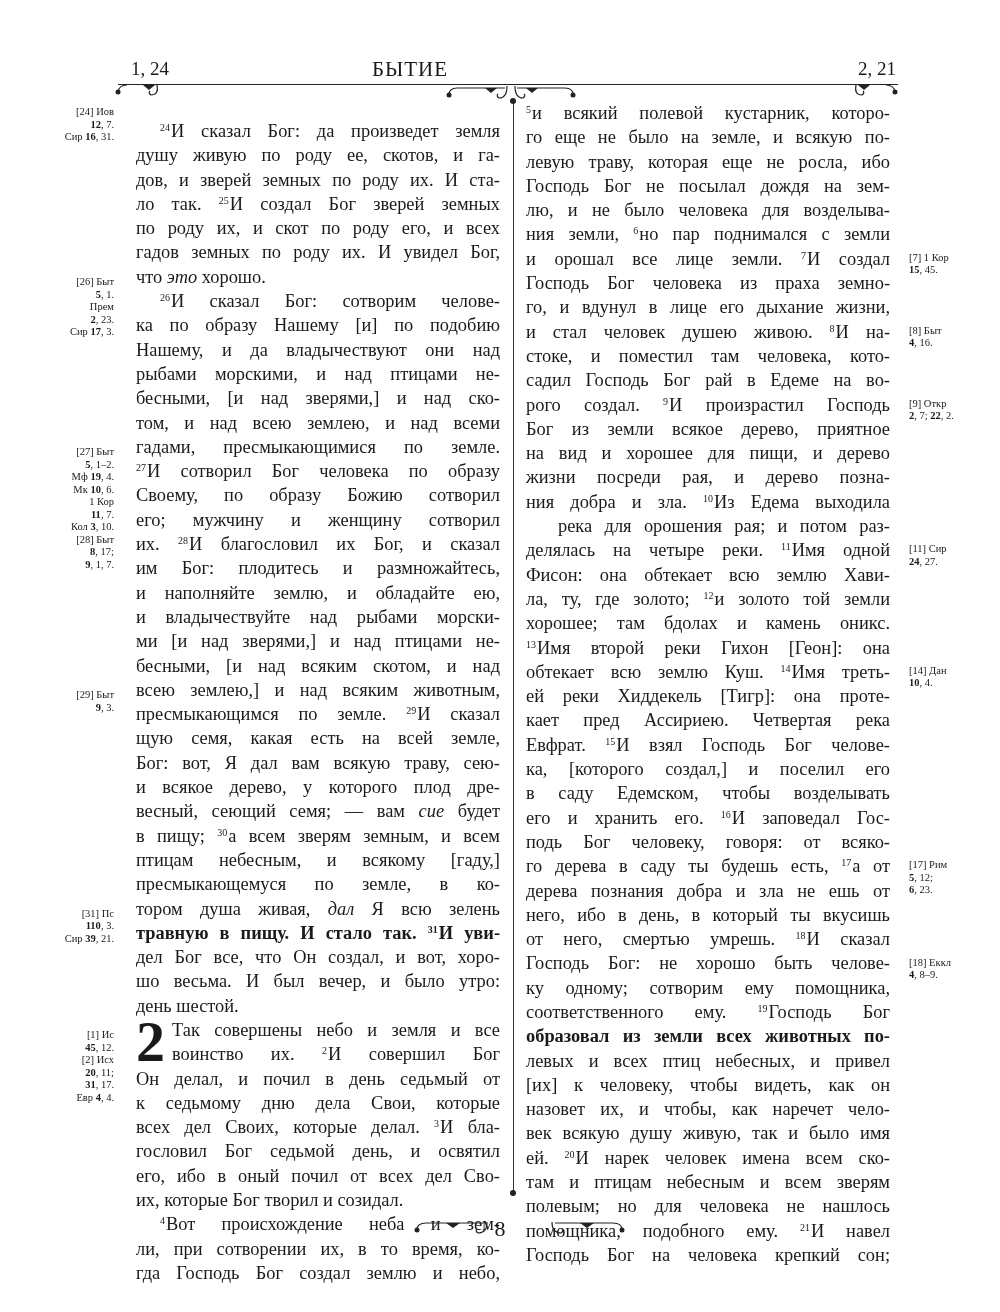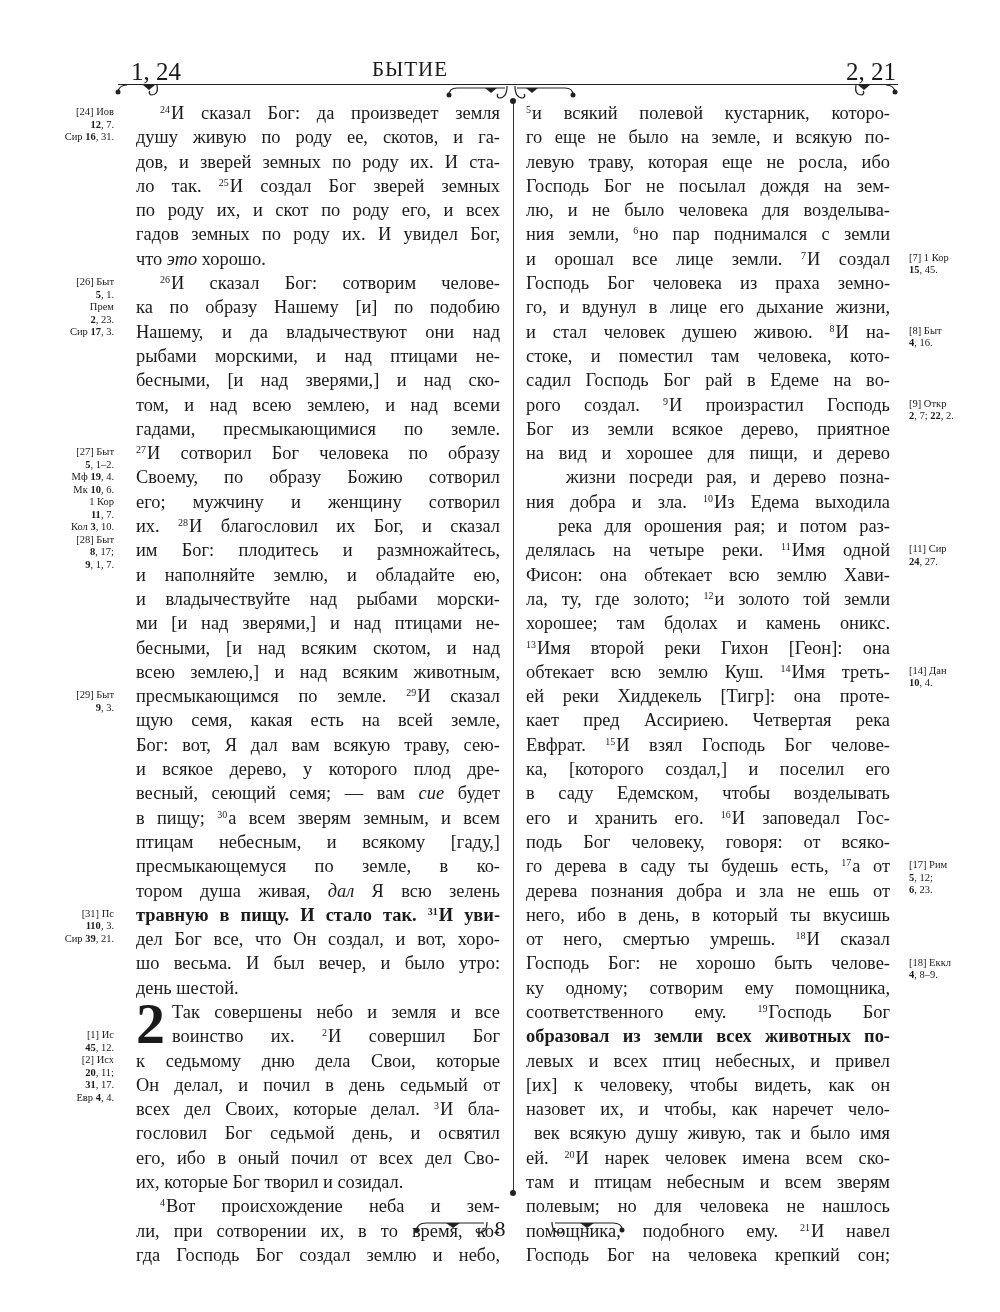--- a/index.html
+++ b/index.html
@@ -1,25 +1,25 @@
 <!DOCTYPE html>
 <html><head>
 <meta charset="utf-8">
 <style>
   html, body { margin:0; padding:0; background:#ffffff; }
   body { width:1000px; height:1312px; position:relative; overflow:hidden; color:#1a1a1a;
          font-family:"DejaVu Serif", "Liberation Serif", serif; }
-  .hdr-left, .hdr-right, .hdr-title { position:absolute; top:58px; font-family:"Liberation Serif", serif; font-size:25px; }
+  .hdr-left, .hdr-right, .hdr-title { position:absolute; top:58px; font-family:"Liberation Serif", serif; font-size:19px; }
   .hdr-left { left:131px; }
   .hdr-right { right:104px; }
   .hdr-title { left:0; width:820px; text-align:center; font-size:21px; letter-spacing:1px; top:57px; }
   .hdr-rule { position:absolute; top:84px; left:118px; width:780px; height:0; border-top:1.5px solid #222; }
   .orn { position:absolute; }
   .col { position:absolute; top:101px; font-family:"Liberation Serif", serif; font-size:18.4px; }
-  .col-left { left:136px; width:364px; }
+  .col-left { left:136px; width:364px;margin-top:18px; }
   .col-right { left:526px; width:364px; }
   .line { height:24.3px; line-height:24.3px; white-space:nowrap; text-align:justify; text-align-last:justify; overflow:visible; }
   .line.last { text-align-last:left; }
   .line.indent { padding-left:24px; }
   .line.dropcap-line { padding-left:36px; }
   sup.vn { font-size:10px; vertical-align:top; position:relative; top:-3px; margin-right:1px; }
   .divider { position:absolute; left:513px; top:100px; width:0; height:1092px; border-left:1.2px solid #333; }
   .divider-dot { position:absolute; left:510px; width:6px; height:6px; border-radius:50%; background:#222; }
   .dropcap { position:absolute; left:0; top:-6px; font-size:58px; font-weight:bold; line-height:60px; font-family:"Liberation Serif", serif; }
   .marg { position:absolute; font-family:"Liberation Serif", serif; font-size:10.5px; line-height:12.5px; }
@@ -98,22 +98,22 @@
     <div class="line" style="position: relative;"><span>в пищу; </span><sup class="vn">30</sup><span>а всем зверям земным, и всем</span></div>
     <div class="line" style="position: relative;"><span>птицам небесным, и всякому [гаду,]</span></div>
     <div class="line" style="position: relative;"><span>пресмыкающемуся по земле, в ко-</span></div>
     <div class="line" style="position: relative;"><span>тором душа живая, </span><i>дал</i><span> Я всю зелень</span></div>
     <div class="line" style="position: relative; font-weight: bold;"><span>травную в пищу. И стало так. </span><sup class="vn">31</sup><span>И уви-</span></div>
     <div class="line" style="position: relative;"><span>дел Бог все, что Он создал, и вот, хоро-</span></div>
     <div class="line" style="position: relative;"><span>шо весьма. И был вечер, и было утро:</span></div>
     <div class="line last" style="position: relative;"><span>день шестой.</span></div>
     <div class="line dropcap-line" style="position: relative;"><span class="dropcap">2</span><span>Так совершены небо и земля и все</span></div>
     <div class="line dropcap-line" style="position: relative;"><span>воинство их. </span><sup class="vn">2</sup><span>И совершил Бог</span></div>
+    <div class="line" style="position: relative;"><span>Он делал, и почил в день седьмый от</span></div>
     <div class="line" style="position: relative;"><span>к седьмому дню дела Свои, которые</span></div>
-    <div class="line" style="position: relative;"><span>Он делал, и почил в день седьмый от</span></div>
     <div class="line" style="position: relative;"><span>всех дел Своих, которые делал. </span><sup class="vn">3</sup><span>И бла-</span></div>
     <div class="line" style="position: relative;"><span>гословил Бог седьмой день, и освятил</span></div>
     <div class="line" style="position: relative;"><span>его, ибо в оный почил от всех дел Сво-</span></div>
     <div class="line last" style="position: relative;"><span>их, которые Бог творил и созидал.</span></div>
     <div class="line indent" style="position: relative;"><sup class="vn">4</sup><span>Вот происхождение неба и зем-</span></div>
     <div class="line" style="position: relative;"><span>ли, при сотворении их, в то время, ко-</span></div>
     <div class="line" style="position: relative;"><span>гда Господь Бог создал землю и небо,</span></div>
   </div>
 <div class="col col-right" id="col-right">
     <div class="line" style="position: relative;"><sup class="vn">5</sup><span>и всякий полевой кустарник, которо-</span></div>
@@ -124,21 +124,21 @@
     <div class="line" style="position: relative;"><span>ния земли, </span><sup class="vn">6</sup><span>но пар поднимался с земли</span></div>
     <div class="line" style="position: relative;"><span>и орошал все лице земли. </span><sup class="vn">7</sup><span>И создал</span></div>
     <div class="line" style="position: relative;"><span>Господь Бог человека из праха земно-</span></div>
     <div class="line" style="position: relative;"><span>го, и вдунул в лице его дыхание жизни,</span></div>
     <div class="line" style="position: relative;"><span>и стал человек душею живою. </span><sup class="vn">8</sup><span>И на-</span></div>
     <div class="line" style="position: relative;"><span>стоке, и поместил там человека, кото-</span></div>
     <div class="line" style="position: relative;"><span>садил Господь Бог рай в Едеме на во-</span></div>
     <div class="line" style="position: relative;"><span>рого создал. </span><sup class="vn">9</sup><span>И произрастил Господь</span></div>
     <div class="line" style="position: relative;"><span>Бог из земли всякое дерево, приятное</span></div>
     <div class="line" style="position: relative;"><span>на вид и хорошее для пищи, и дерево</span></div>
-    <div class="line" style="position: relative; margin-left: 40px;"><span>жизни посреди рая, и дерево позна-</span></div>
+    <div class="line" style="position: relative;"><span>жизни посреди рая, и дерево позна-</span></div>
     <div class="line" style="position: relative;"><span>ния добра и зла. </span><sup class="vn">10</sup><span>Из Едема выходила</span></div>
     <div class="line" style="position: relative; margin-left: 32px;"><span>река для орошения рая; и потом раз-</span></div>
     <div class="line" style="position: relative;"><span>делялась на четыре реки. </span><sup class="vn">11</sup><span>Имя одной</span></div>
     <div class="line" style="position: relative;"><span>Фисон: она обтекает всю землю Хави-</span></div>
     <div class="line" style="position: relative;"><span>ла, ту, где золото; </span><sup class="vn">12</sup><span>и золото той земли</span></div>
     <div class="line" style="position: relative;"><span>хорошее; там бдолах и камень оникс.</span></div>
     <div class="line" style="position: relative;"><sup class="vn">13</sup><span>Имя второй реки Гихон [Геон]: она</span></div>
     <div class="line" style="position: relative;"><span>обтекает всю землю Куш. </span><sup class="vn">14</sup><span>Имя треть-</span></div>
     <div class="line" style="position: relative;"><span>ей реки Хиддекель [Тигр]: она проте-</span></div>
     <div class="line" style="position: relative;"><span>кает пред Ассириею. Четвертая река</span></div>
@@ -151,21 +151,21 @@
     <div class="line" style="position: relative;"><span>дерева познания добра и зла не ешь от</span></div>
     <div class="line" style="position: relative;"><span>него, ибо в день, в который ты вкусишь</span></div>
     <div class="line" style="position: relative;"><span>от него, смертью умрешь. </span><sup class="vn">18</sup><span>И сказал</span></div>
     <div class="line" style="position: relative;"><span>Господь Бог: не хорошо быть челове-</span></div>
     <div class="line" style="position: relative;"><span>ку одному; сотворим ему помощника,</span></div>
     <div class="line" style="position: relative;"><span>соответственного ему. </span><sup class="vn">19</sup><span>Господь Бог</span></div>
     <div class="line" style="position: relative; font-weight: bold;"><span>образовал из земли всех животных по-</span></div>
     <div class="line" style="position: relative;"><span>левых и всех птиц небесных, и привел</span></div>
     <div class="line" style="position: relative;"><span>[их] к человеку, чтобы видеть, как он</span></div>
     <div class="line" style="position: relative;"><span>назовет их, и чтобы, как наречет чело-</span></div>
-    <div class="line" style="position: relative; margin-left: 8px;"><span>век всякую душу живую, так и было имя</span></div>
+    <div class="line" style="position: relative;"><span>век всякую душу живую, так и было имя</span></div>
     <div class="line" style="position: relative;"><span>ей. </span><sup class="vn">20</sup><span>И нарек человек имена всем ско-</span></div>
     <div class="line" style="position: relative;"><span>там и птицам небесным и всем зверям</span></div>
     <div class="line" style="position: relative;"><span>полевым; но для человека не нашлось</span></div>
     <div class="line" style="position: relative;"><span>помощника, подобного ему. </span><sup class="vn">21</sup><span>И навел</span></div>
     <div class="line" style="position: relative;"><span>Господь Бог на человека крепкий сон;</span></div>
   </div>
 
 <div id="marg-left-wrap">
     <div class="marg marg-left" style="top: 106px;">
       <div>[24] Иов</div>

